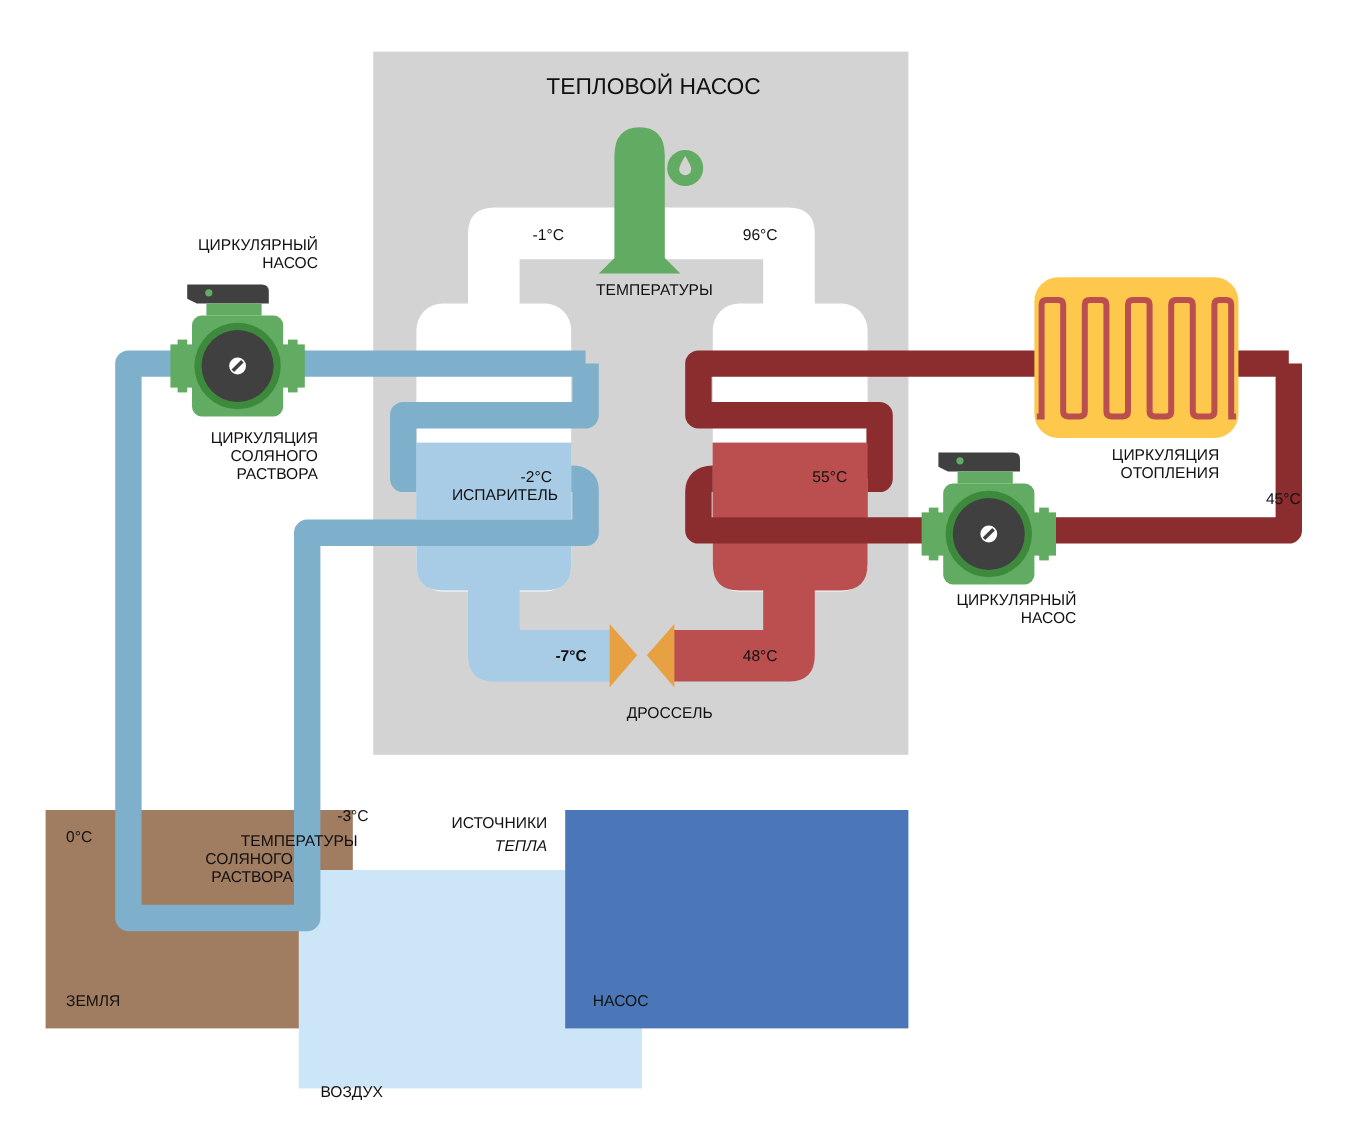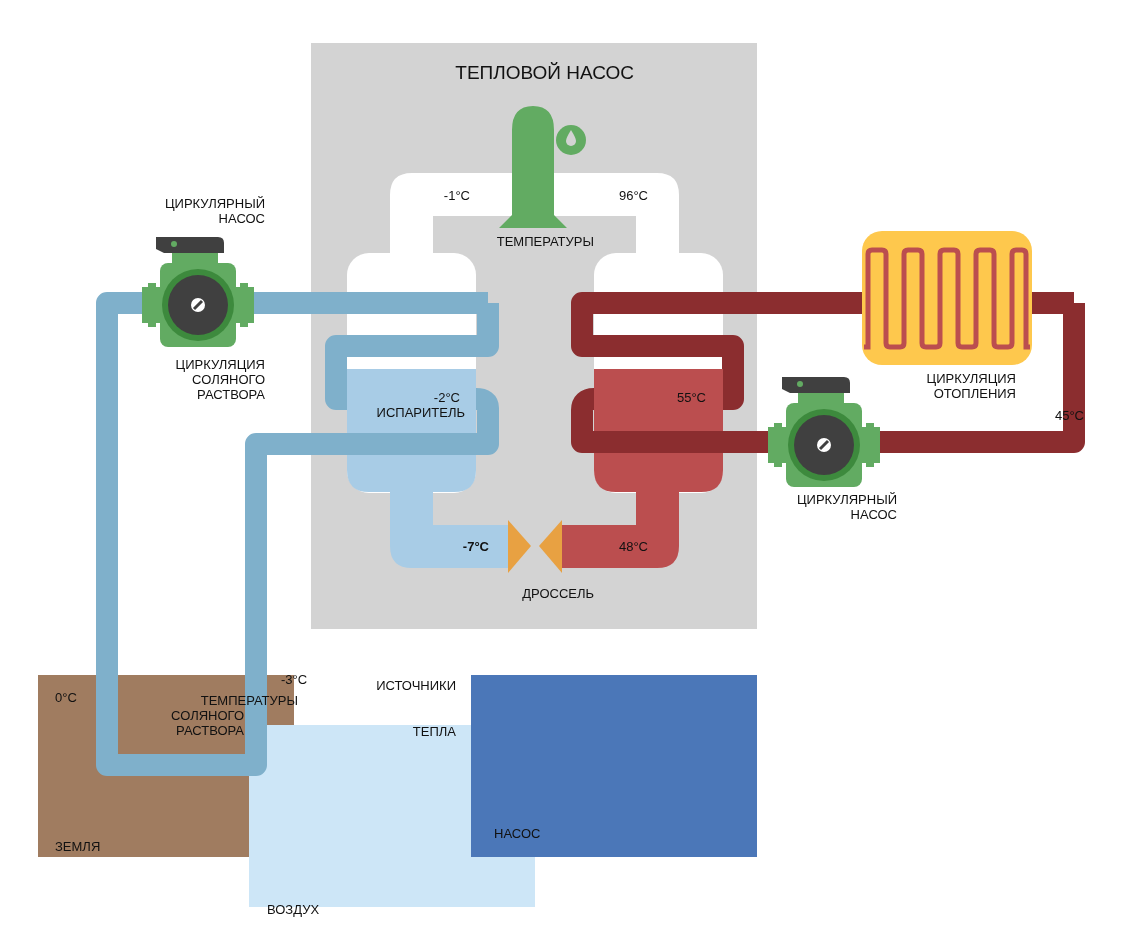--- a/index.html
+++ b/index.html
@@ -106,23 +106,23 @@
 <div class="lbl" style="left:125px; top:387px; width:140px;">РАСТВОРА</div>
 
 <div class="lbl" style="left:876px; top:371px; width:140px;">ЦИРКУЛЯЦИЯ</div>
 <div class="lbl" style="left:876px; top:386px; width:140px;">ОТОПЛЕНИЯ</div>
 <div class="lbl" style="left:1018px; top:408px; width:42px;margin-left:24px;">45°C</div>
 
 <div class="lbl" style="left:757px; top:492px; width:140px;">ЦИРКУЛЯРНЫЙ</div>
 <div class="lbl" style="left:757px; top:507px; width:140px;">НАСОС</div>
 
 <div class="lbl" style="left:336px; top:678px; width:120px;">ИСТОЧНИКИ</div>
-<div class="lbl" style="left:336px; top:724px; width:120px;">ТЕПЛА</div>
+<div class="lbl" style="left:336px; top:697px; width:120px;font-style:italic;">ТЕПЛА</div>
 
 <div class="lbl left" style="left:55px; top:690px;text-align:right;">0°C</div>
 <div class="lbl" style="left:118px; top:693px; width:148px;padding-left:32px;">ТЕМПЕРАТУРЫ</div>
 <div class="lbl" style="left:118px; top:708px; width:126px;">СОЛЯНОГО</div>
 <div class="lbl" style="left:118px; top:723px; width:126px;">РАСТВОРА</div>
 <div class="lbl left" style="left:281px; top:672px;">-3°C</div>
 
-<div class="lbl left" style="left:55px; top:826px;margin-top:13px;">ЗЕМЛЯ</div>
+<div class="lbl left" style="left:55px; top:826px;">ЗЕМЛЯ</div>
 <div class="lbl left" style="left:494px; top:826px;">НАСОС</div>
 <div class="lbl left" style="left:267px; top:902px;">ВОЗДУХ</div>
 
 </body></html>

